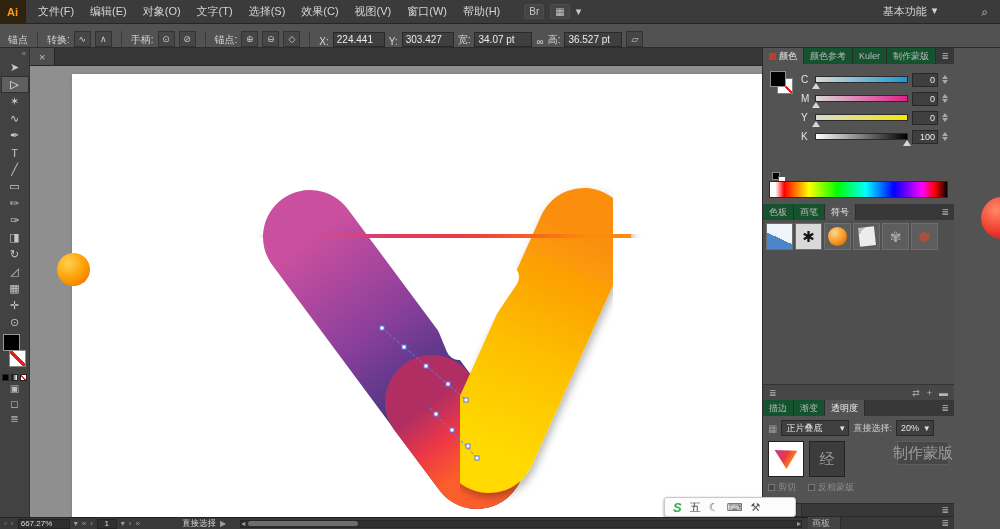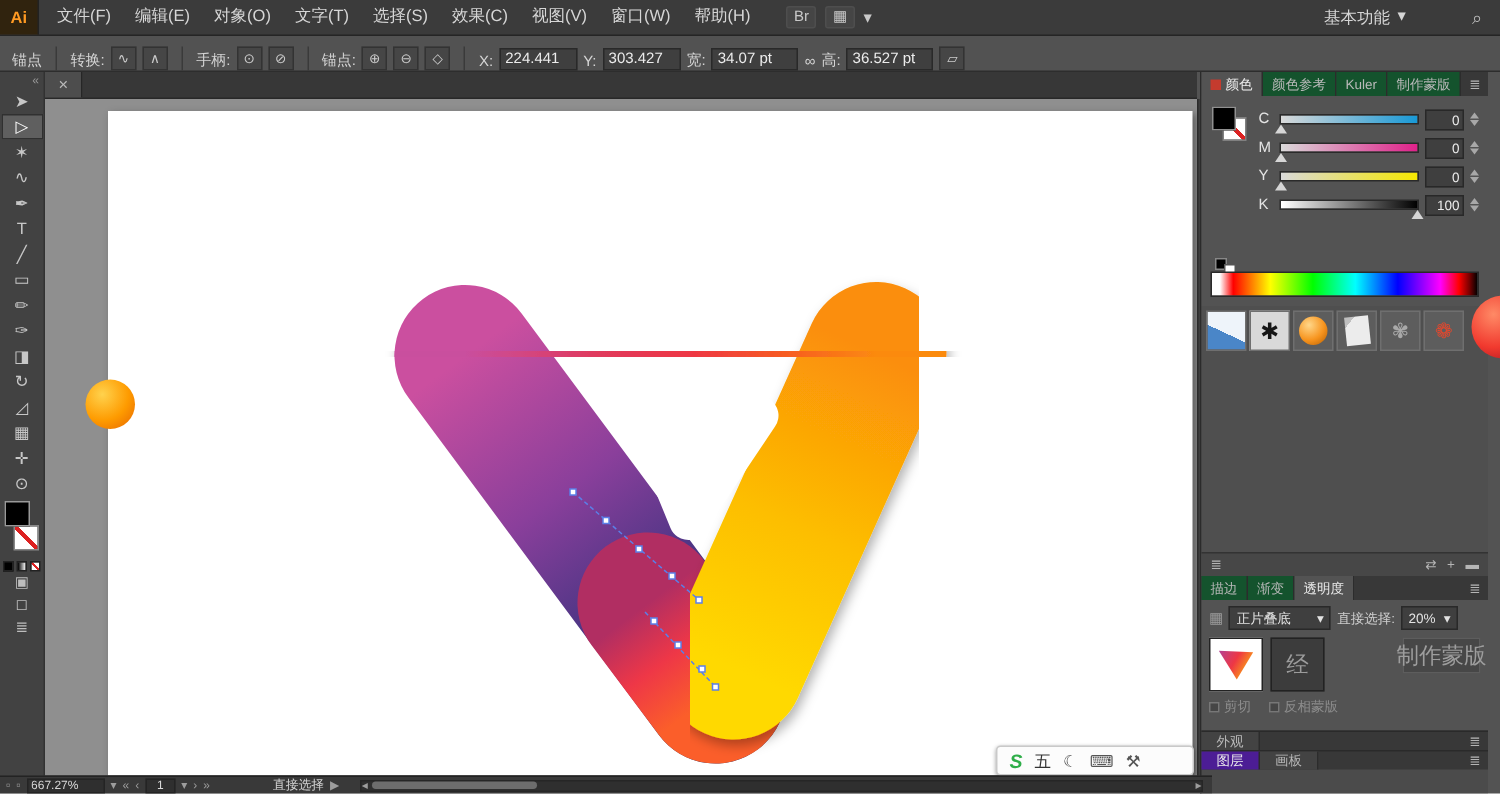--- a/index.html
+++ b/index.html
@@ -55,21 +55,21 @@
 #ime-s{color:#2fae49;font-weight:800;font-style:italic;font-size:13px}
 #ime-wubi{color:#333;font-size:11px}
 
 
 #vscroll{position:absolute;left:798px;top:66px;width:10px;height:451px;background:#3e3e3e;border-left:1px solid #2b2b2b;display:flex;flex-direction:column;align-items:center;z-index:20}
 .vs-arrow{height:9px;font-size:6px;color:#9a9a9a;line-height:9px}
 #vs-thumb{width:6px;height:112px;background:#6d6d6d;border-radius:3px;margin-top:2px}
 #vs-bottom{margin-top:auto}
 
 
-#right-panel{position:absolute;left:800px;top:48px;width:192px;height:481px;background:#4b4b4b;border-left:1px solid #2b2b2b;z-index:20}
+#right-panel{position:absolute;left:762px;top:48px;width:192px;height:481px;background:#4b4b4b;border-left:1px solid #2b2b2b;z-index:20}
 .ptabs{height:16px;background:#383838;display:flex;align-items:stretch;font-size:9px;color:#b9b9b9}
 .ptab{display:flex;align-items:center;gap:3px;padding:0 6px;background:#14532d;border-right:1px solid #2c2c2c;white-space:nowrap}
 .ptab.active{background:#535353;color:#ececec}
 .pmenu{margin-left:auto;display:flex;align-items:center;padding:0 5px;color:#b5b5b5;font-size:9px}
 .tabdot{width:7px;height:7px;background:#c43b2e;display:inline-block}
 
 #color-body{position:relative;height:140px;background:#535353}
 #fsw-stroke{position:absolute;left:14px;top:14px;width:16px;height:16px;background:linear-gradient(45deg,#fff 43%,#d22 43%,#d22 57%,#fff 57%);border:1px solid #808080}
 #fsw-fill{position:absolute;left:7px;top:7px;width:16px;height:16px;background:#000;border:1px solid #909090}
 #sliders{position:absolute;left:38px;top:6px;right:6px}
@@ -368,20 +368,32 @@
           </span>
       </div>
     </div>
     <div id="bw-pair">
       <span id="bw-b"></span>
         <span id="bw-w"></span>
     </div>
     <div id="spectrum"></div>
   </div>
 
+  <div class="ptabs">
+    <span class="ptab">
+        <span>色板</span>
+      </span>
+    <span class="ptab">
+        <span>画笔</span>
+      </span>
+    <span class="ptab active">
+        <span>符号</span>
+      </span>
+    <span class="pmenu">≣</span>
+  </div>
 
   <div id="symbols-body">
     <div id="sym-row">
       <div class="sym sym-landscape"></div>
       <div class="sym sym-splat">
           <span class="g-splat">✱</span>
         </div>
       <div class="sym">
           <span class="sym-sphere-inner"></span>
         </div>

